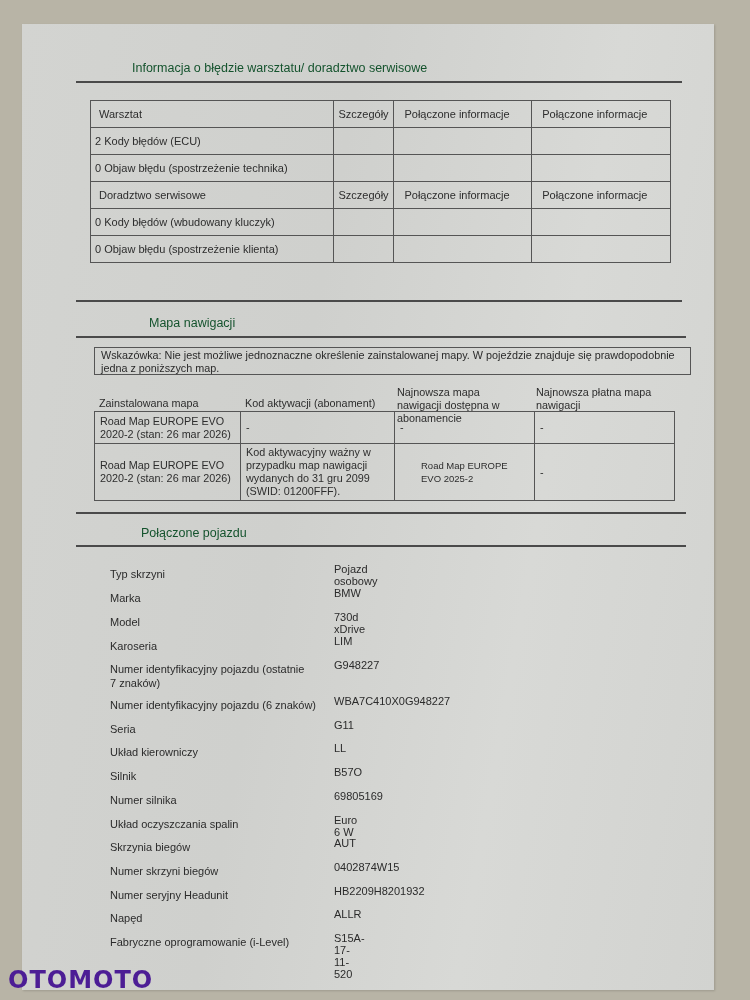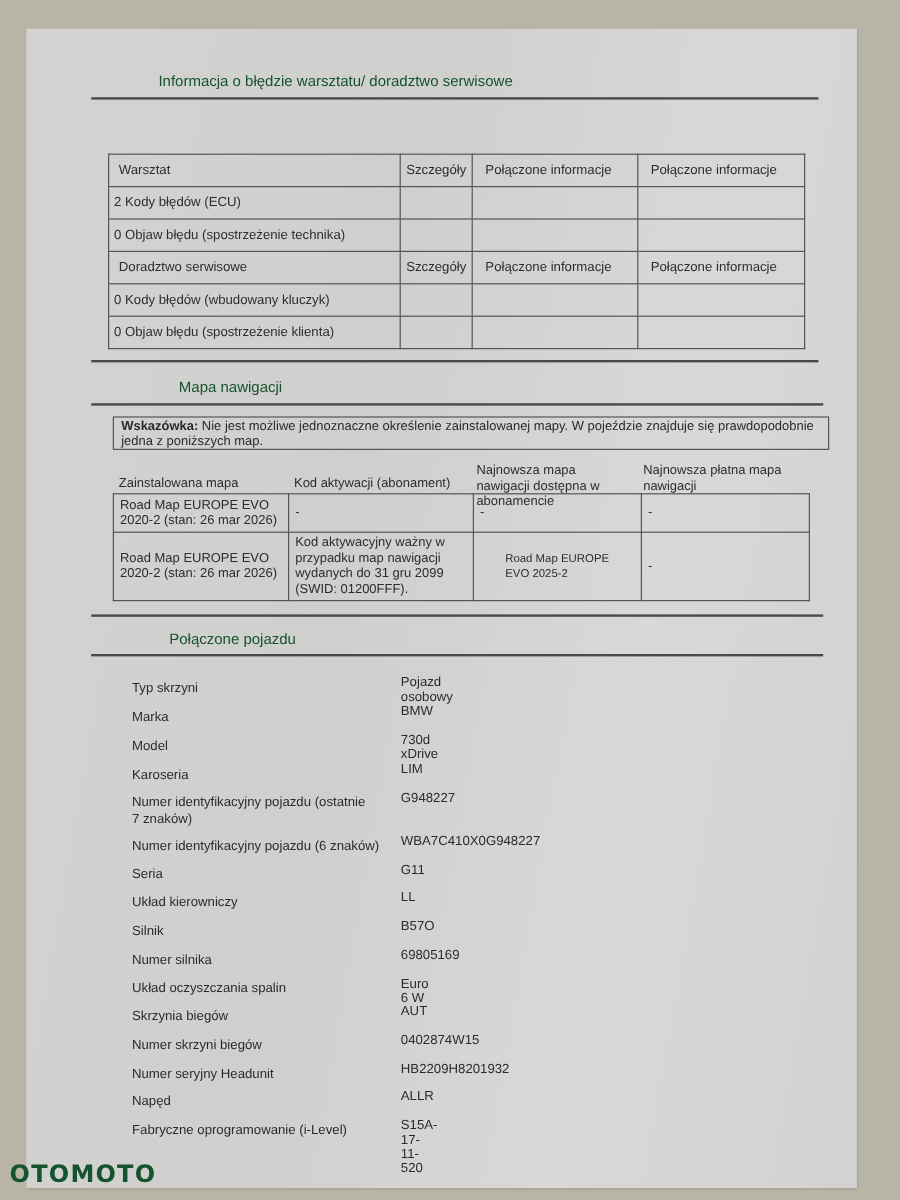--- a/index.html
+++ b/index.html
@@ -15,39 +15,39 @@
     background: linear-gradient(100deg, #d3d4d1 0%, #cfd0cd 40%, #d8d9d6 70%, #d2d3d0 100%);
     box-shadow: 1px 1px 2px rgba(0,0,0,0.15);
   }
   .section-title {
     position: absolute; font-size: 12.5px; color: #14532d; margin-left: 41px;
   }
   .rule {
     position: absolute; height: 1.5px; background: #4a4a4a;
   }
   table.grid {
-    position: absolute; border-collapse: collapse; font-size: 11px; color: #2d2d2d; margin-top: 28px;
+    position: absolute; border-collapse: collapse; font-size: 11px; color: #2d2d2d;
   }
   table.grid td {
     border: 1px solid #555; padding: 0 4px; vertical-align: middle; height: 26px;
   }
   .hint {
     position: absolute; left: 94px; top: 347px; width: 597px; height: 28px;
     border: 1px solid #555; font-size: 10.8px; line-height: 13px; padding: 1px 6px; box-sizing: border-box;
   }
-  .hint b { font-weight: bold; }
+  .hint b { font-weight: normal; }
   .nav-head { position: absolute; font-size: 10.8px; line-height: 13px; color: #2d2d2d; }
   table.nav { position: absolute; left: 94px; top: 411px; border-collapse: collapse; font-size: 10.8px; line-height: 13px; color: #2d2d2d; }
   table.nav td { border: 1px solid #555; padding: 2px 5px; vertical-align: middle; }
   .kv { position: absolute; font-size: 11px; color: #2b2b2b; }
   .kv-label { position: absolute; left: 110px; width: 200px; line-height: 14px; }
   .kv-value { position: absolute; left: 334px; }
   .watermark {
-    position: absolute; left: 8px; top: 966px; font-size: 20px; font-weight: bold;
-    color: #14532d; letter-spacing: 1px; font-family: "DejaVu Sans", sans-serif;
+    position: absolute; left: 8px; top: 966px; font-size: 24px; font-weight: bold;
+    color: #4c1d95; letter-spacing: 1px; font-family: "DejaVu Sans", sans-serif;
   }
 </style>
 </head>
 <body>
 
 <div class="paper"></div>
 
 <div class="section-title" style="left:91px; top:61px;">Informacja o błędzie warsztatu/ doradztwo serwisowe</div>
 <div class="rule" style="left:76px; top:81px; width:606px;"></div>
 

